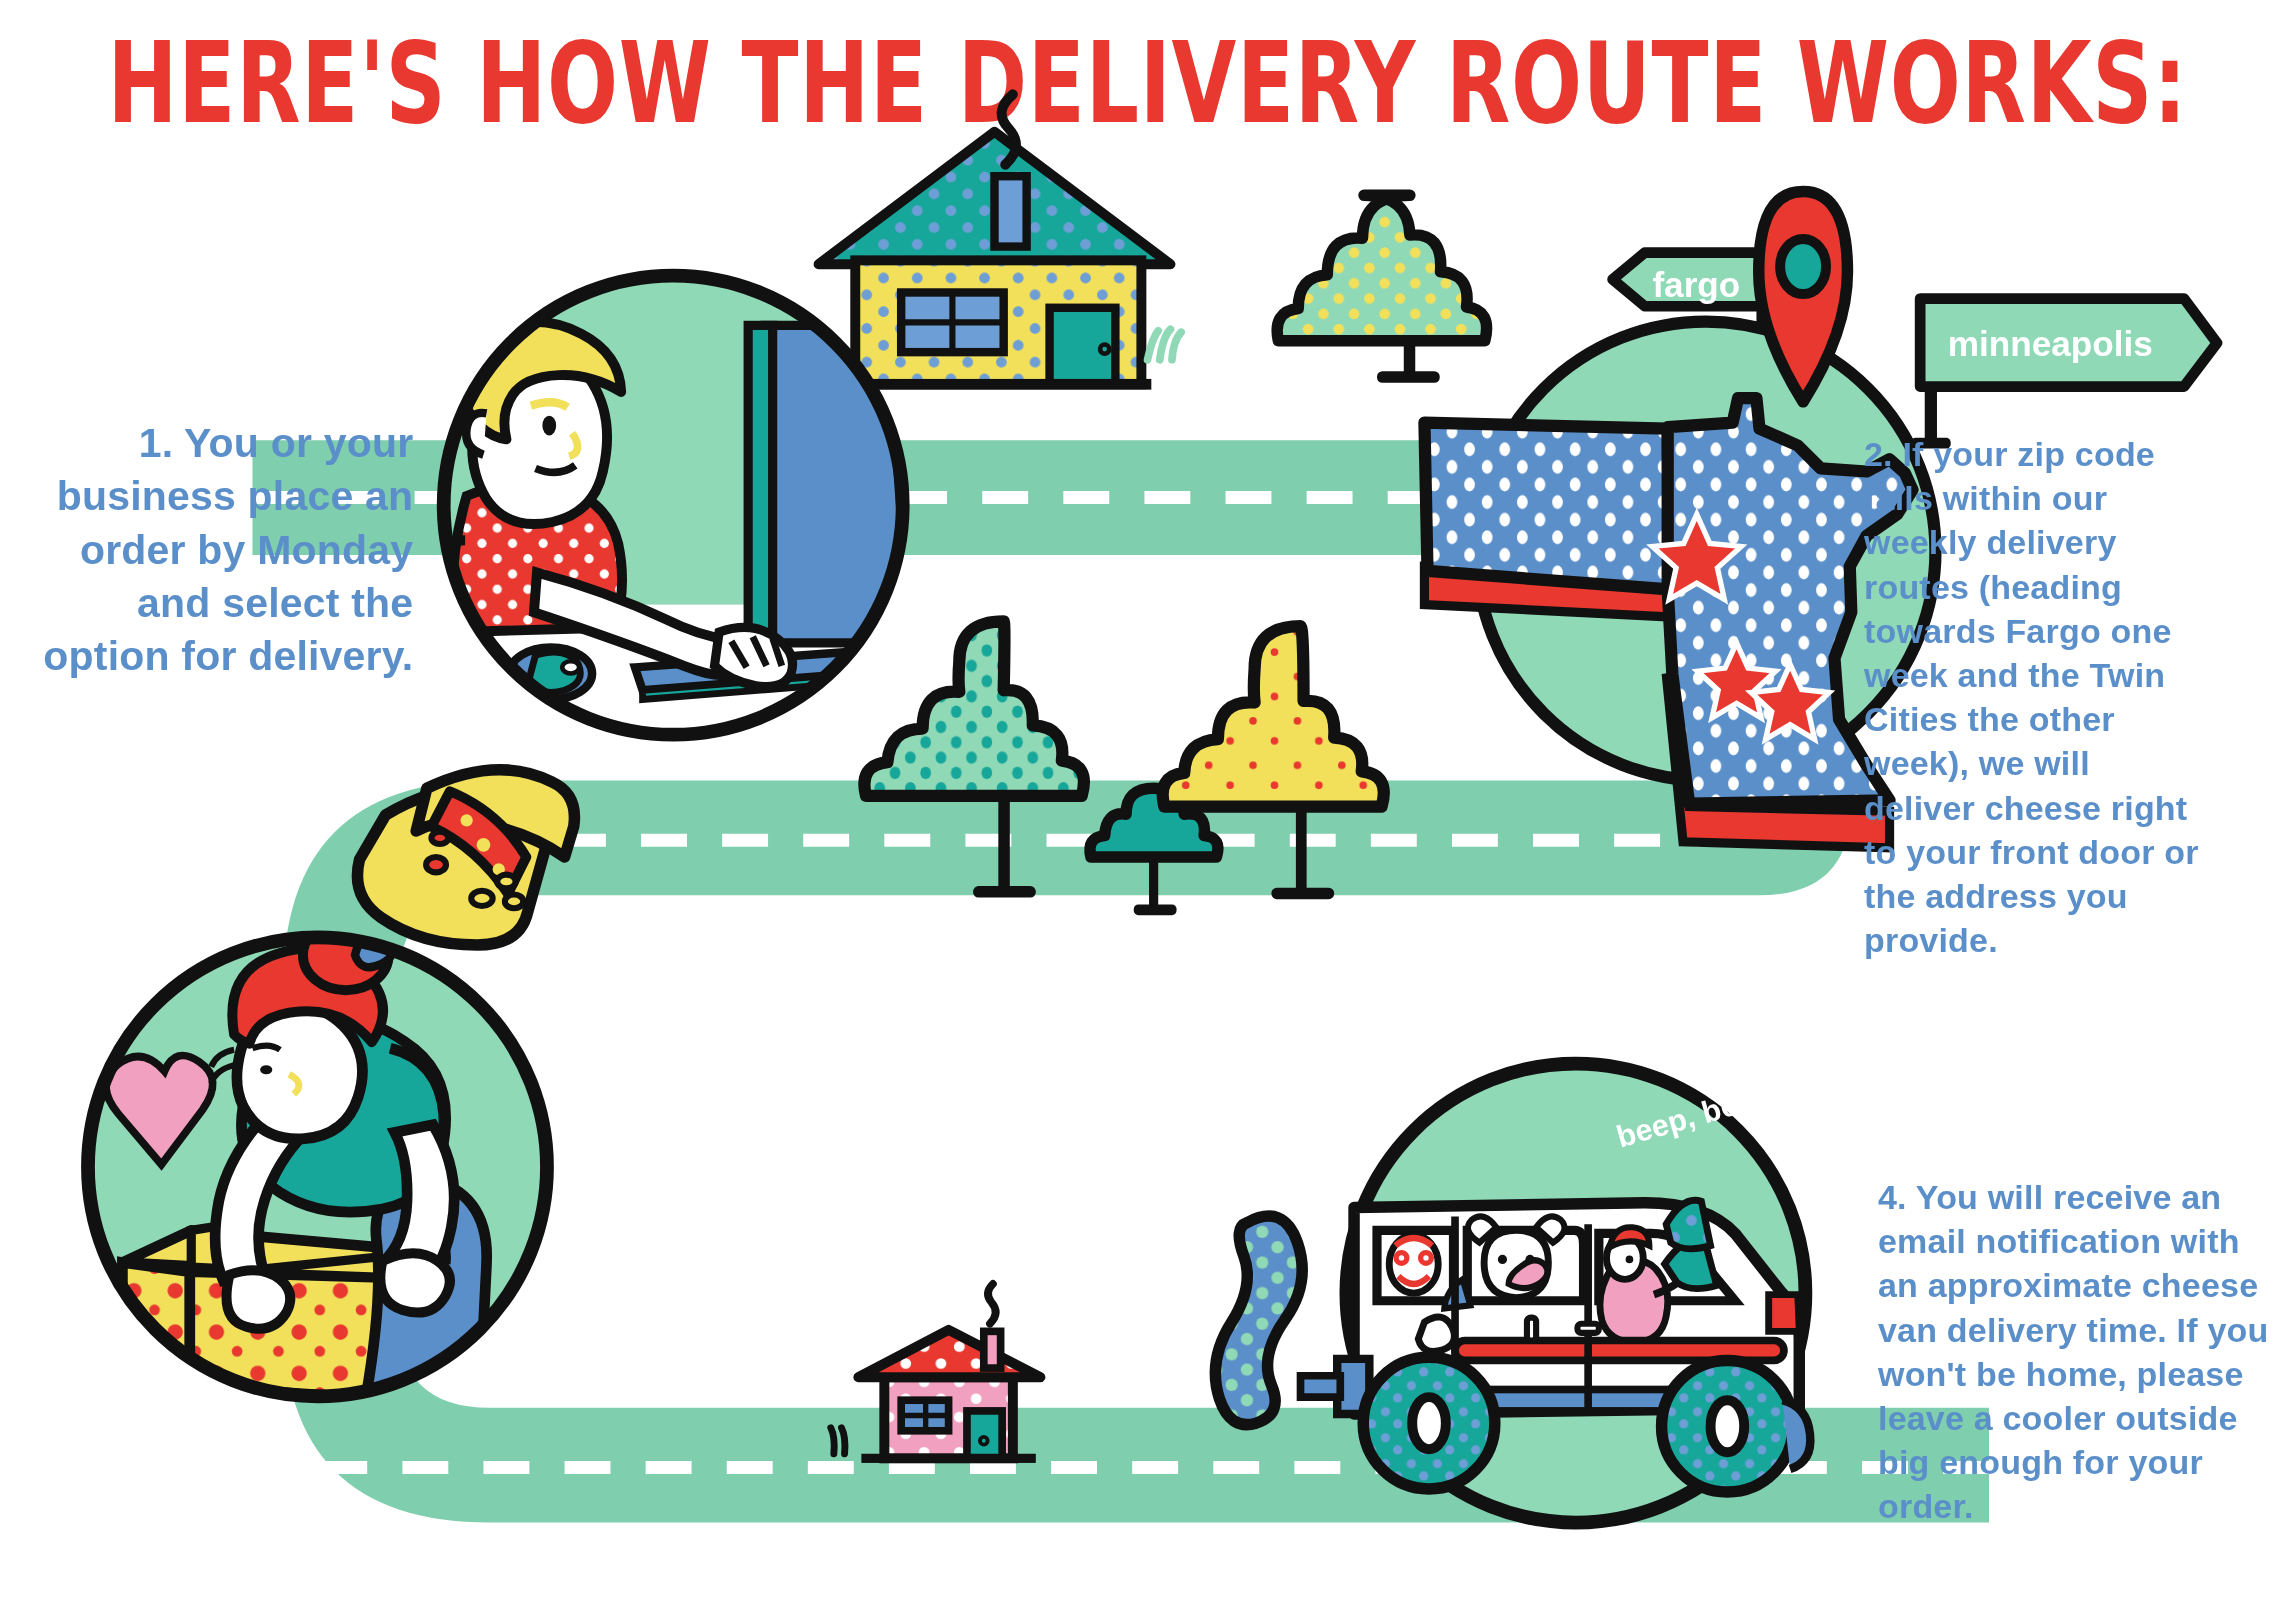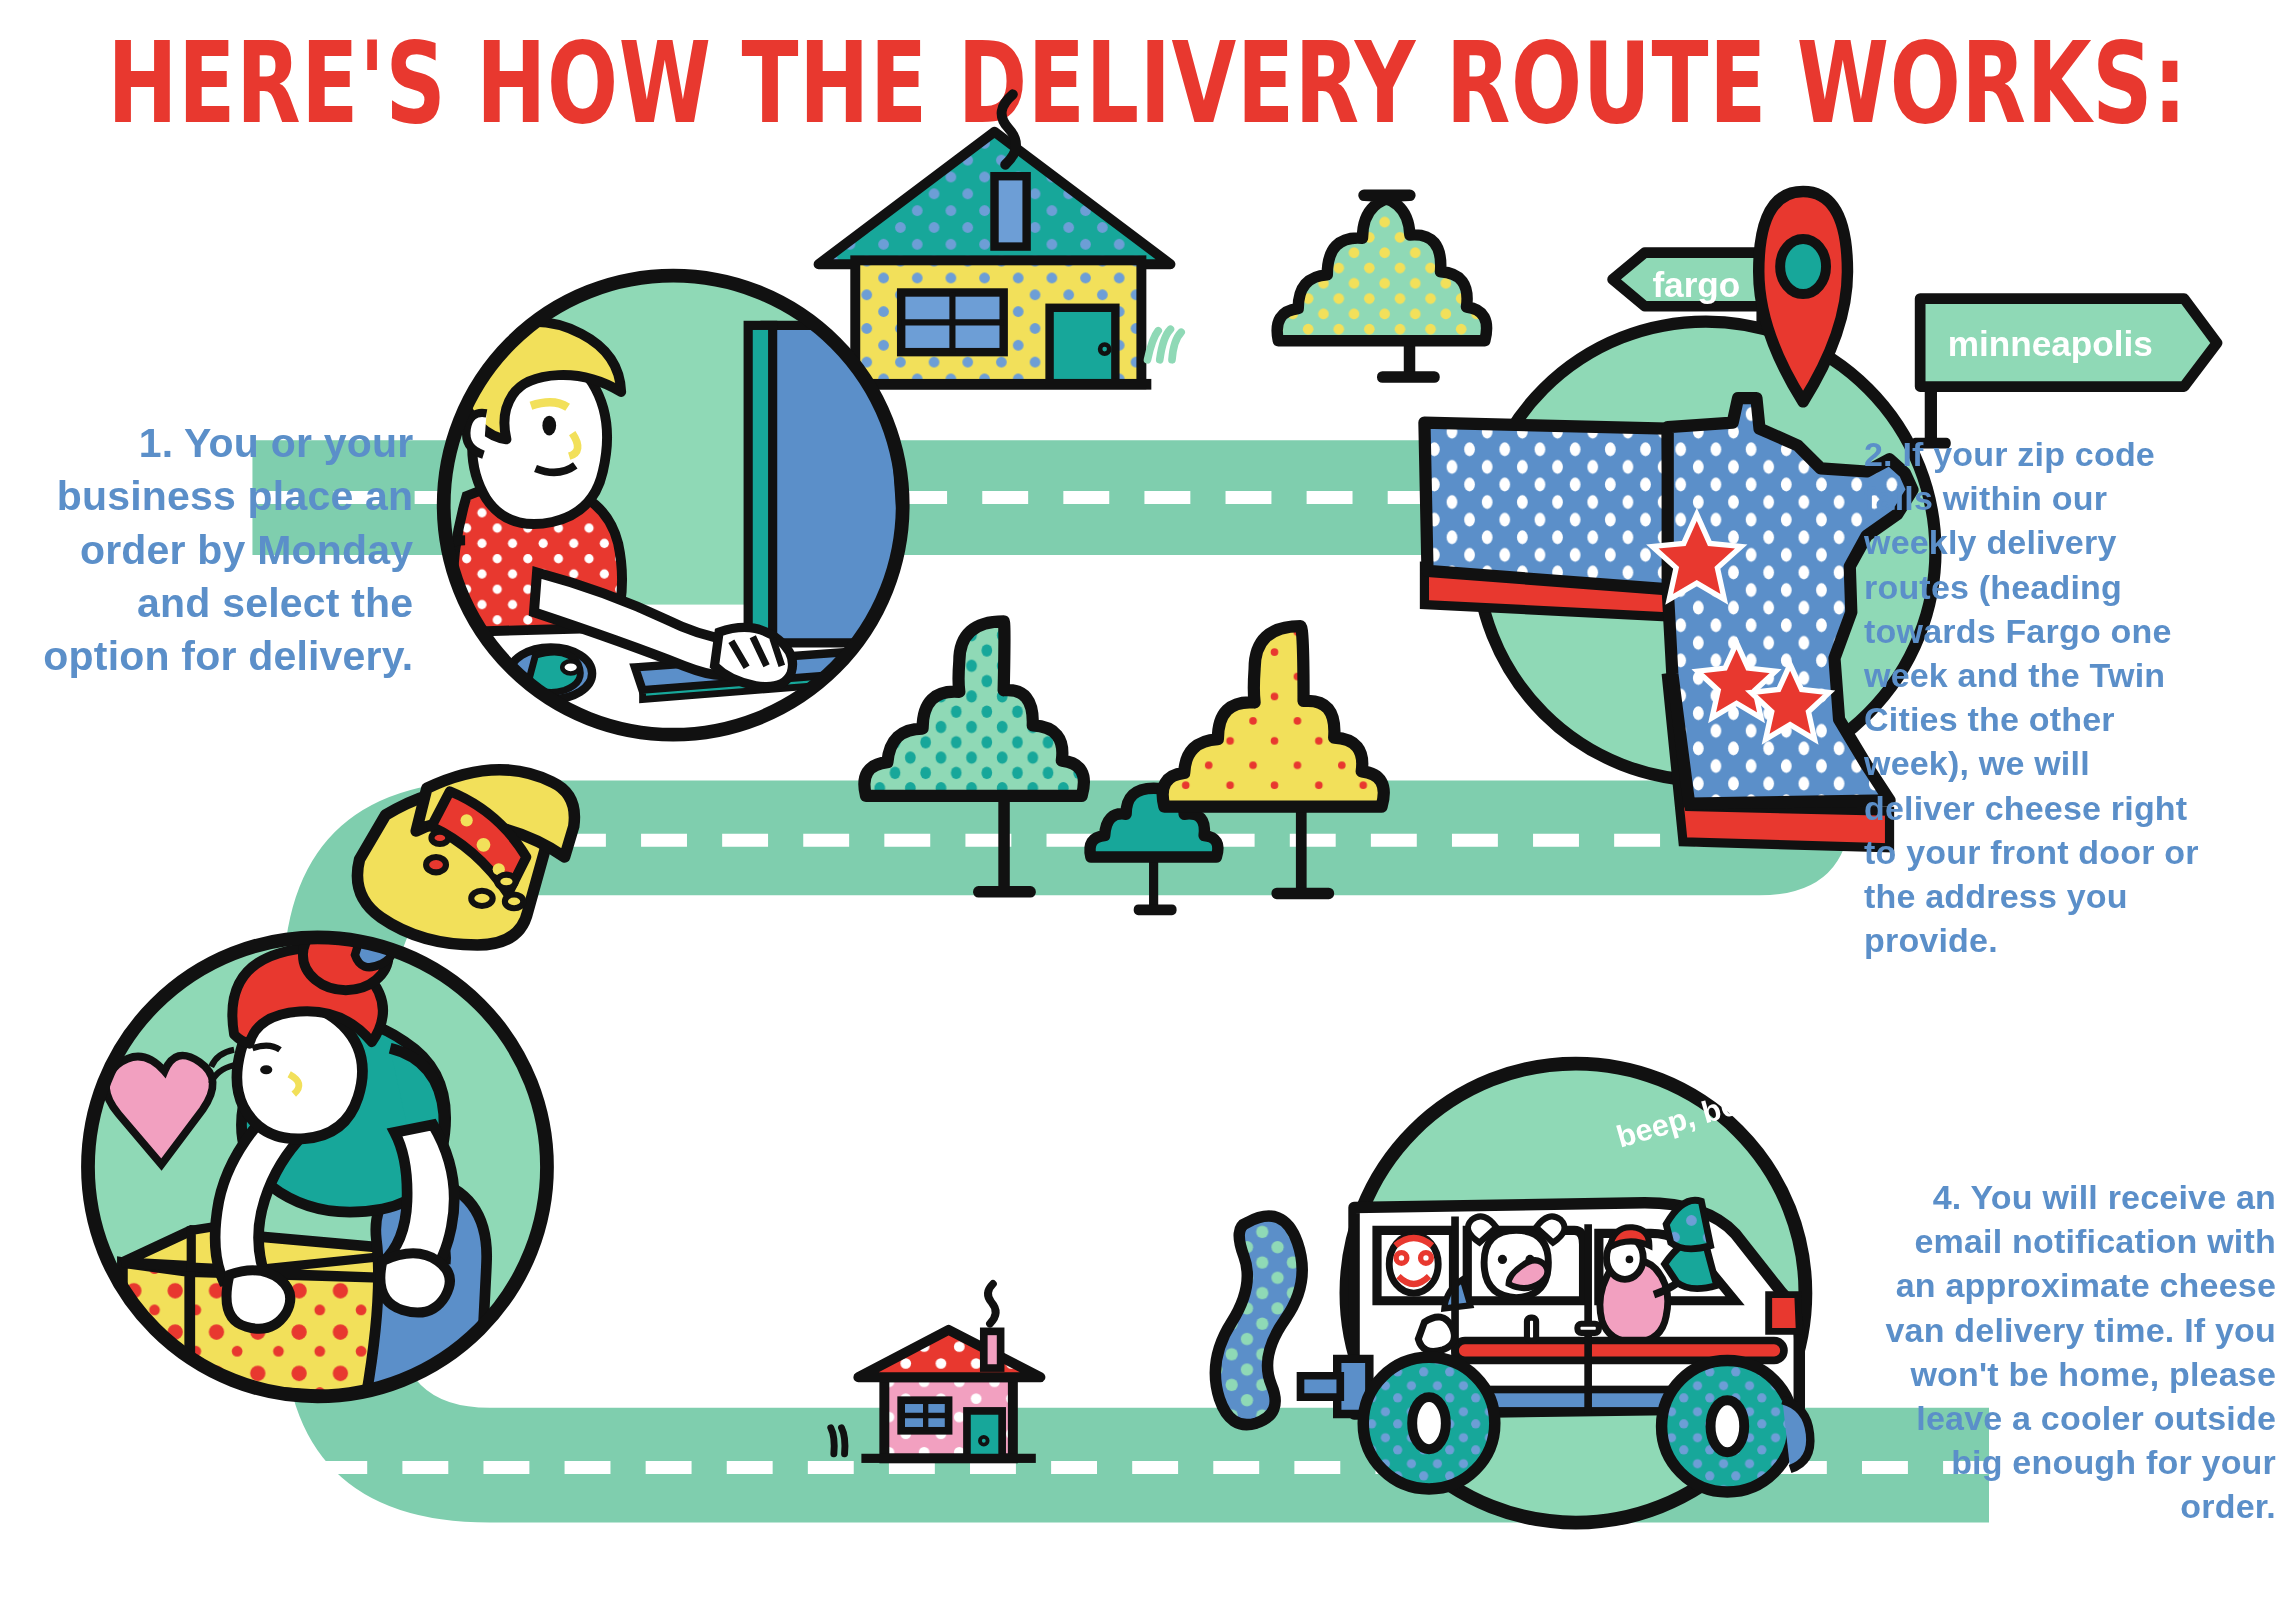--- a/index.html
+++ b/index.html
@@ -21,21 +21,21 @@
 
   
   .steptext{
     position:absolute;color:#5b8fc9;font-weight:bold;
     font-family:"Liberation Sans",sans-serif;
     line-height:1.30;letter-spacing:0.2px;
   }
   #step1{left:15.3px;top:545;width:398px;top:417px;font-size:41px;text-align:right;}
   #step2{left:1864px;top:432px;width:337px;font-size:34px;text-align:left;}
   #step3{left:629px;top:999px;width:474px;font-size:34px;text-align:left;}
-  #step4{left:1878px;top:1175px;width:398px;font-size:34px;text-align:right;}
+  #step4{left:1878px;top:1175px;width:398px;font-size:34px;text-align:left;}
 
   
   svg.scene{position:absolute;left:0;top:0;width:2295px;height:1607px;}
 
   .signlabel{
     fill:#ffffff;font-family:"Liberation Sans",sans-serif;font-weight:bold;
   }
   .beep{
     fill:#ffffff;font-family:"Liberation Sans",sans-serif;font-weight:bold;font-size:40px;
   }

